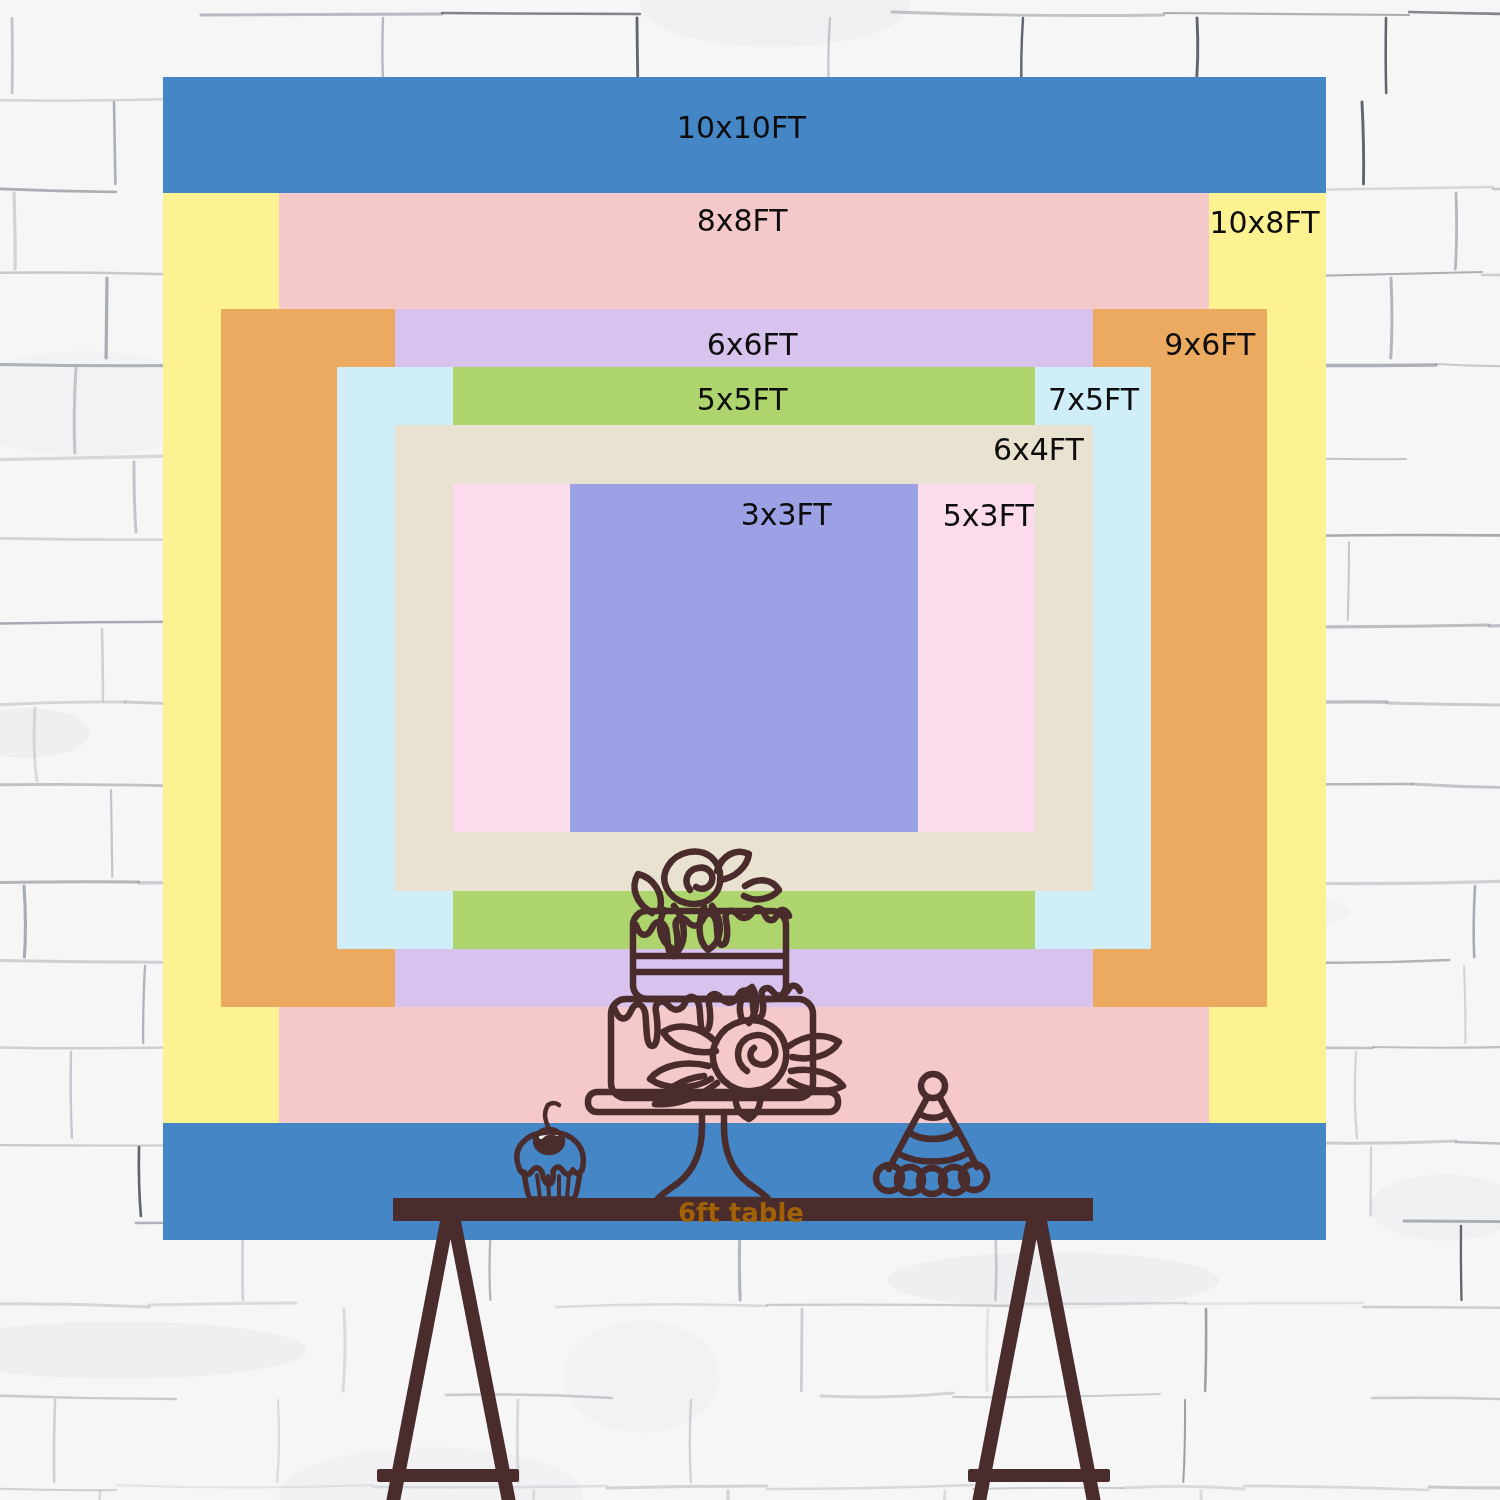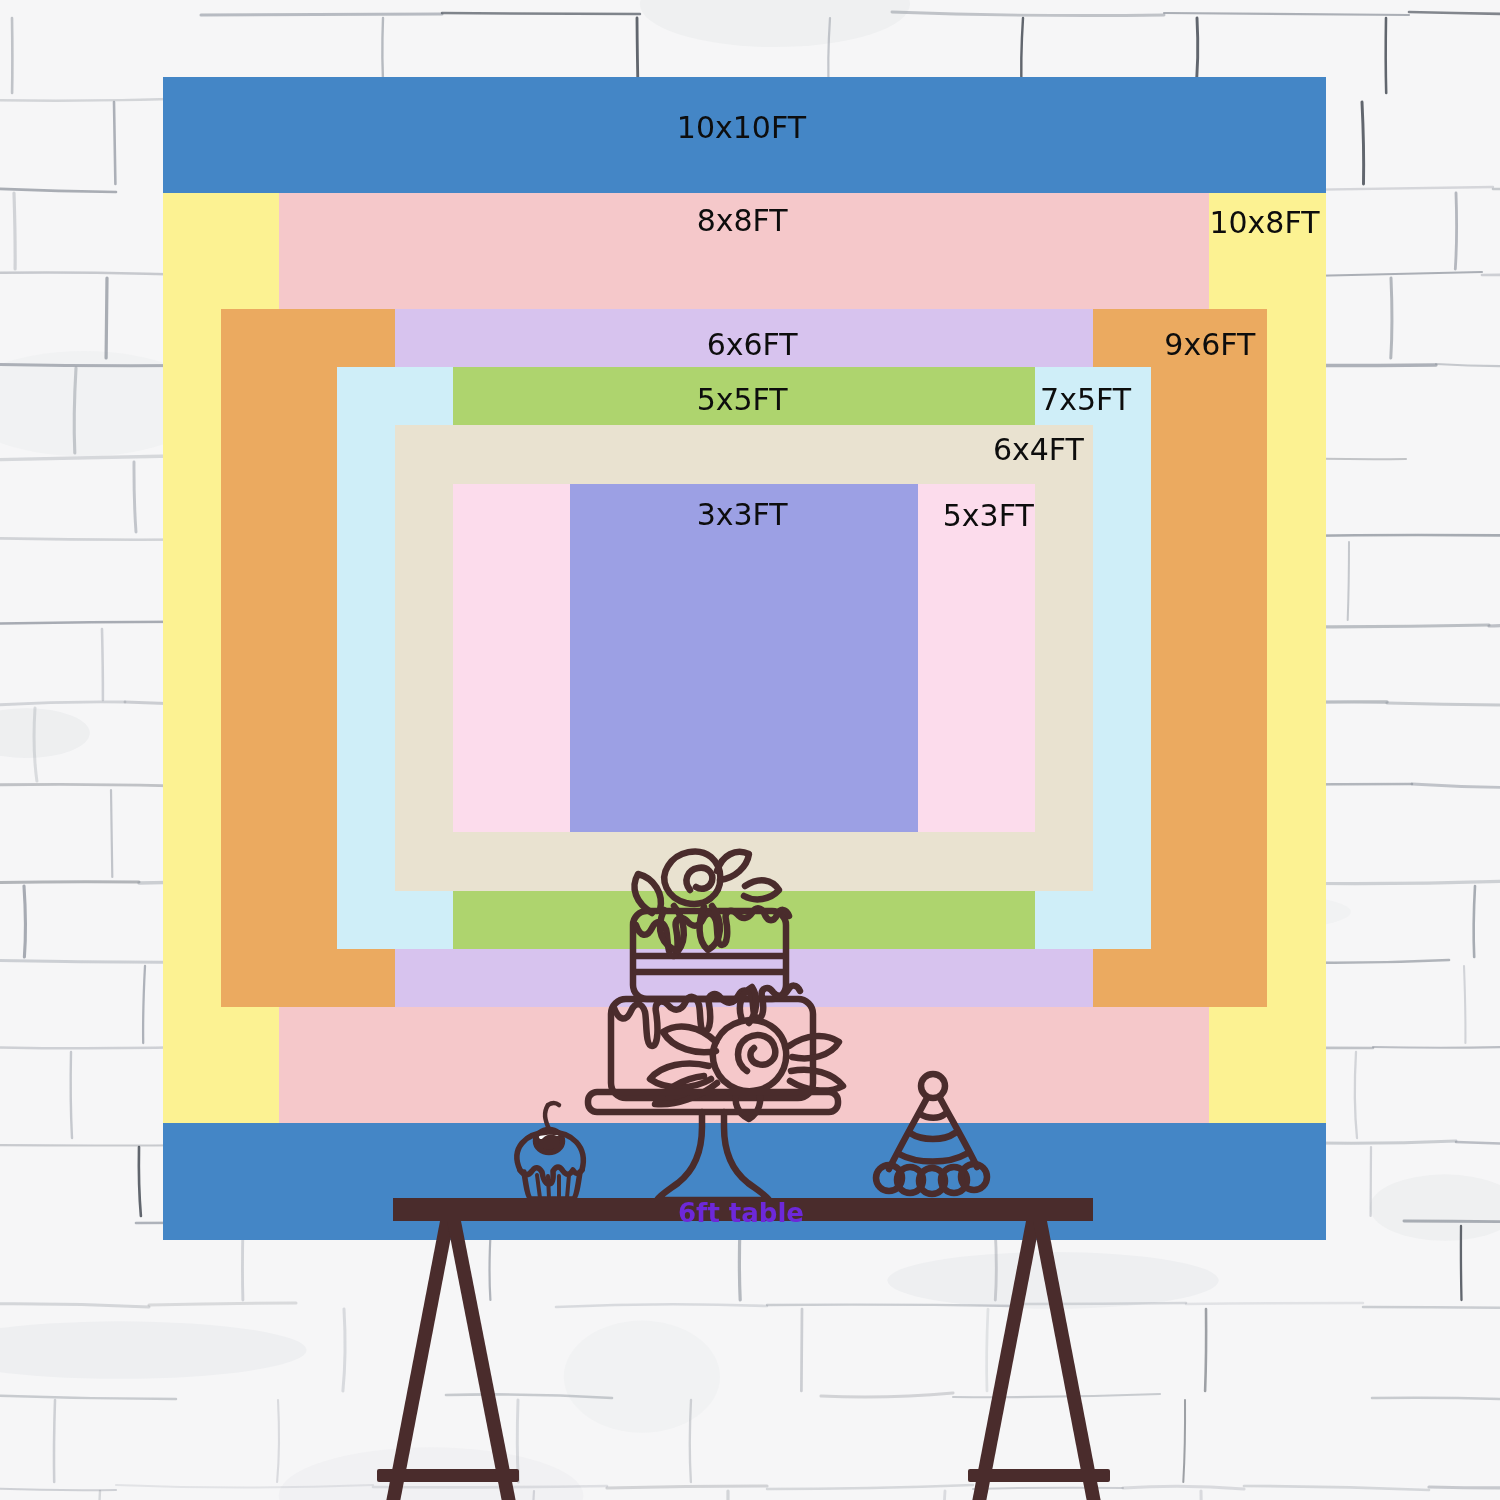--- a/index.html
+++ b/index.html
@@ -6,21 +6,21 @@
   .stage{position:relative;width:1500px;height:1500px;overflow:hidden;
          font-family:"DejaVu Sans",sans-serif;}
   #wall{position:absolute;left:0;top:0;}
   #rects{position:absolute;left:0;top:0;width:100%;height:100%;}
   .rect{position:absolute;}
   .rlabel{position:absolute;font-weight:400;font-size:30px;line-height:1.15;
           color:#0d0d0d;white-space:nowrap;}
   .rlabel.center{left:50%;transform:translateX(-52%);}
   #art{position:absolute;left:0;top:0;}
   .table-label{position:absolute;left:616px;top:1198px;width:250px;text-align:center;
-               font-weight:600;font-size:26px;color:#6d28d9;white-space:nowrap;}
+               font-weight:600;font-size:26px;color:#a16207;white-space:nowrap;}
 </style>
 </head>
 <body>
 
 <div class="stage">
 
   <svg id="wall" width="1500" height="1500" viewBox="0 0 1500 1500">
       <rect x="0" y="0" width="1500" height="1500" fill="#f6f6f7"></rect>
       <ellipse cx="873.4613849657874" cy="779.7279957587497" rx="178.94216900642132" ry="49.44220055613769" fill="#aeb4bd" opacity="0.093"></ellipse>
       <ellipse cx="1034.1501836824" cy="781.6742066208619" rx="79.7370421978352" ry="20.207775862052934" fill="#aeb4bd" opacity="0.056"></ellipse>
@@ -275,33 +275,33 @@
       <div class="rect" style="left: 278.8px; top: 192.8px; width: 930.4px; height: 930.4px; background: rgb(245, 200, 202);">
         <span class="rlabel center" style="top: 11px;">8x8FT</span>
       </div>
       <div class="rect" style="left: 220.65px; top: 309.1px; width: 1046.7px; height: 697.8px; background: rgb(235, 170, 96);">
         <span class="rlabel" style="top: 19px; right: 12px; text-align: center;">9x6FT</span>
       </div>
       <div class="rect" style="left: 395.1px; top: 309.1px; width: 697.8px; height: 697.8px; background: rgb(215, 195, 238);">
         <span class="rlabel center" style="top: 19px; margin-left: 10px;">6x6FT</span>
       </div>
       <div class="rect" style="left: 336.95px; top: 367.25px; width: 814.1px; height: 581.5px; background: rgb(207, 238, 248);">
-        <span class="rlabel" style="top: 16px; right: 20px;">7x5FT</span>
+        <span class="rlabel" style="top: 16px; right: 12px;">7x5FT</span>
       </div>
       <div class="rect" style="left: 453.25px; top: 367.25px; width: 581.5px; height: 581.5px; background: rgb(174, 212, 110);">
         <span class="rlabel center" style="top: 16px;">5x5FT</span>
       </div>
       <div class="rect" style="left: 395.1px; top: 425.4px; width: 697.8px; height: 465.2px; background: rgb(233, 226, 208);">
         <span class="rlabel" style="top: 8px; right: 9px;">6x4FT</span>
       </div>
       <div class="rect" style="left: 453.25px; top: 483.55px; width: 581.5px; height: 348.9px; background: rgb(252, 220, 236);">
         <span class="rlabel" style="top: 15px; right: 1px;">5x3FT</span>
       </div>
       <div class="rect" style="left: 569.55px; top: 483.55px; width: 348.9px; height: 348.9px; background: rgb(156, 160, 228);">
-        <span class="rlabel center" style="top: 14px;">3x3FT</span>
+        <span class="rlabel center" style="top: 14px; margin-left: 44px;">3x3FT</span>
       </div>
     </div>
 
   <svg id="art" width="1500" height="1500" viewBox="0 0 1500 1500">
     <g id="lineart" fill="none" stroke-width="6.5" stroke-linecap="round" stroke-linejoin="round" stroke="#4a2c2c">
 
       <g>
         <rect x="633" y="911" width="153" height="88" rx="14"></rect>
         <path d="M636 956 H783"></path>
         <path d="M636 972 H783"></path>

